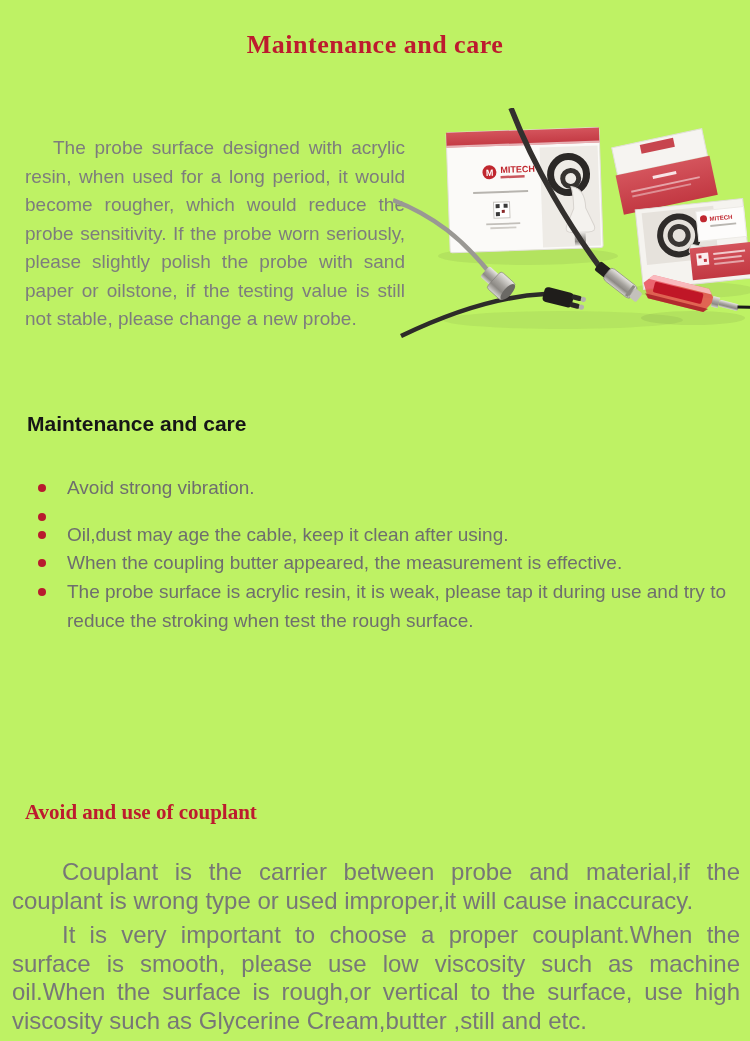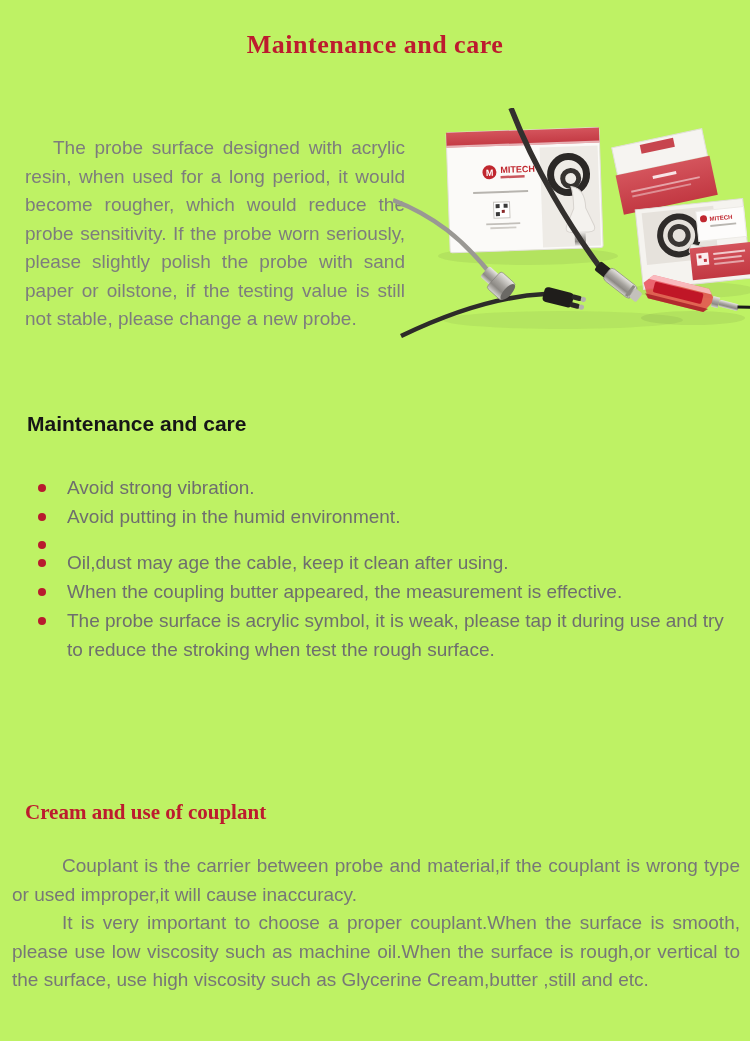--- a/index.html
+++ b/index.html
@@ -45,22 +45,22 @@
     flex:0 0 auto; width:8px; height:8px; border-radius:50%;
     background:#b81b2e; margin:10px 21px 0 0;
   }
   .h-couplant {
     position:absolute; left:25px; top:800px;
     font-family:"Liberation Serif", serif;
     font-weight:bold; font-size:21px; color:#bd1b2e;
   }
   .bottom-paras { position:absolute; left:12px; top:852px; width:728px; }
   .bottom-paras p {
-    font-size:19px; line-height:28.5px; color:#777777;
-    text-align:justify; text-indent:50px;
+    font-size:24px; line-height:28.5px; color:#777777;
+    text-align:justify; text-indent:50px;margin-top:6px;
   }
 </style>
 </head>
 <body>
 
 <div class="page">
 
   <div class="page-title">Maintenance and care</div>
 
   <div class="col-left">
@@ -183,39 +183,35 @@
 
   <div class="h-maint">Maintenance and care</div>
 
   <ul class="bullet-list">
     <li>
         <span class="bullet"></span>
         <span>Avoid strong vibration.</span>
       </li>
     <li>
         <span class="bullet"></span>
-        <span>Avoid putting in the humid environment.</span>
-      </li>
-    <li>
-        <span class="bullet"></span>
       </li>
     <li>
         <span class="bullet"></span>
         <span>Oil,dust may age the cable, keep it clean after using.</span>
       </li>
     <li>
         <span class="bullet"></span>
         <span>When the coupling butter appeared, the measurement is effective.</span>
       </li>
     <li>
         <span class="bullet"></span>
-        <span>The probe surface is acrylic symbol, it is weak, please tap it during use and try to reduce the stroking when test the rough surface.</span>
+        <span>The probe surface is acrylic resin, it is weak, please tap it during use and try to reduce the stroking when test the rough surface.</span>
       </li>
   </ul>
 
-  <div class="h-couplant">Cream and use of couplant</div>
+  <div class="h-couplant">Avoid and use of couplant</div>
 
   <div class="bottom-paras">
     <p>Couplant is the carrier between probe and material,if the couplant is wrong type or used improper,it will cause inaccuracy.</p>
     <p>It is very important to choose a proper couplant.When the surface is smooth, please use low viscosity such as machine oil.When the surface is rough,or vertical to the surface, use high viscosity such as Glycerine Cream,butter ,still and etc.</p>
   </div>
 
 </div>
 
 </body></html>

